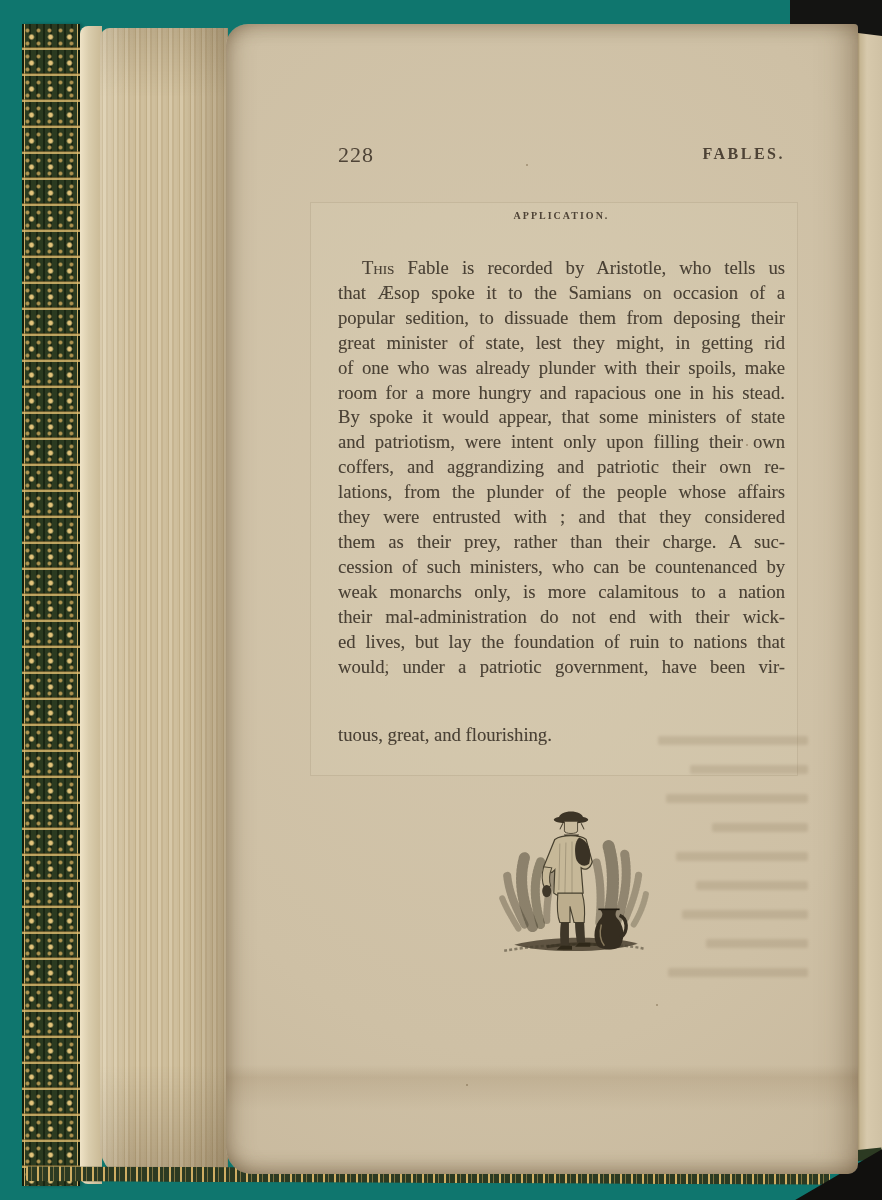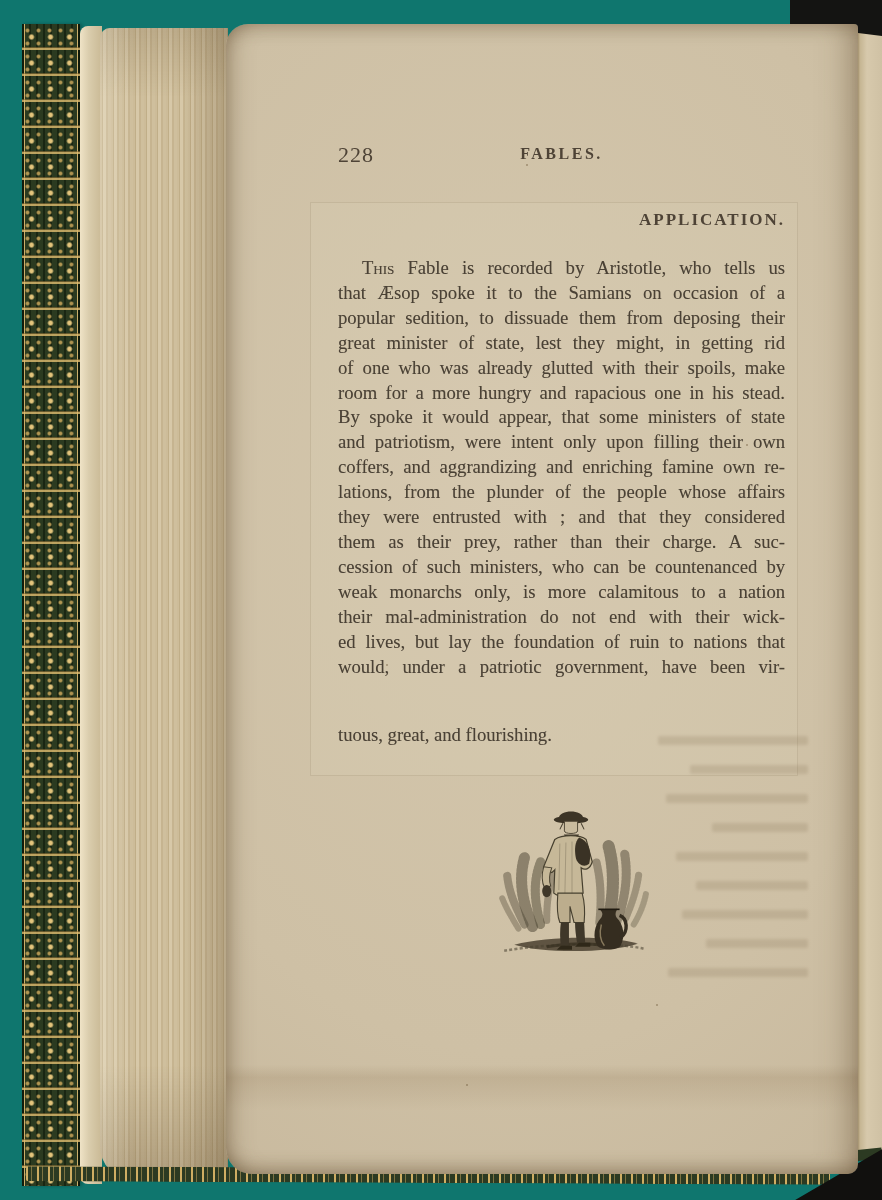--- a/index.html
+++ b/index.html
@@ -44,24 +44,24 @@
       radial-gradient(120% 90% at 45% 40%, #d4c7ad 0%, #cec0a5 55%, #c3b397 100%);
     border-radius:22px 4px 10px 26px;
     box-shadow:inset 16px 0 24px -14px rgba(96,74,46,.55),
                inset -26px 0 32px -20px rgba(96,74,46,.5),
                inset 0 16px 18px -14px rgba(96,74,46,.35),
                inset 0 -16px 18px -12px rgba(96,74,46,.42);}
   .impression{position:absolute;left:84px;top:178px;width:486px;height:572px;
     border:1px solid rgba(110,92,64,.14);background:rgba(255,250,235,.05);}
   .header-row{position:absolute;left:112px;top:118px;width:447px;height:26px;}
   .page-number{position:absolute;left:0;top:0;font-size:22px;letter-spacing:1px;color:#4e4336;}
-  .running-title{position:absolute;left:0;top:3px;width:100%;text-align:center;
+  .running-title{position:absolute;left:0;top:3px;width:100%;text-align:right;
     font-size:16px;font-weight:bold;letter-spacing:2.5px;color:#4e4336;}
-  .section-heading{position:absolute;left:112px;top:186px;width:447px;text-align:right;
-    font-size:17px;font-weight:bold;letter-spacing:2px;color:#4e4336;}
+  .section-heading{position:absolute;left:112px;top:186px;width:447px;text-align:center;
+    font-size:10px;font-weight:bold;letter-spacing:2px;color:#4e4336;}
 
   .body-text{position:absolute;left:112px;top:232px;width:447px;font-size:18.6px;line-height:24.9px;
     color:#4a4135;text-shadow:.3px .3px .4px rgba(74,65,53,.3);}
   .bline{text-align:justify;text-align-last:justify;white-space:nowrap;}
   .bline.last{text-align-last:left;margin-top:44px;}
   .bline.first{text-indent:24px;}
   .sc{font-variant:small-caps;}
 
   
   .illustration{position:absolute;left:262px;top:772px;width:168px;height:172px;}
@@ -94,25 +94,25 @@
       <span class="running-title">FABLES.</span>
     </div>
 
     <div class="section-heading">APPLICATION.</div>
 
     <div class="body-text">
         <div class="bline first"><span class="sc">This</span> Fable is recorded by Aristotle, who tells us</div>
         <div class="bline">that Æsop spoke it to the Samians on occasion of a</div>
         <div class="bline">popular sedition, to dissuade them from deposing their</div>
         <div class="bline">great minister of state, lest they might, in getting rid</div>
-        <div class="bline">of one who was already glutted with their spoils, make</div>
+        <div class="bline">of one who was already plunder with their spoils, make</div>
         <div class="bline">room for a more hungry and rapacious one in his stead.</div>
         <div class="bline">By spoke it would appear, that some ministers of state</div>
         <div class="bline">and patriotism, were intent only upon filling their own</div>
-        <div class="bline">coffers, and aggrandizing and enriching famine own re-</div>
+        <div class="bline">coffers, and aggrandizing and patriotic their own re-</div>
         <div class="bline">lations, from the plunder of the people whose affairs</div>
         <div class="bline">they were entrusted with ; and that they considered</div>
         <div class="bline">them as their prey, rather than their charge.  A suc-</div>
         <div class="bline">cession of such ministers, who can be countenanced by</div>
         <div class="bline">weak monarchs only, is more calamitous to a nation</div>
         <div class="bline">their mal-administration do not end with their wick-</div>
         <div class="bline">ed lives, but lay the foundation of ruin to nations that</div>
         <div class="bline">would, under a patriotic government, have been vir-</div>
         <div class="bline last">tuous, great, and flourishing.</div>
       </div>

